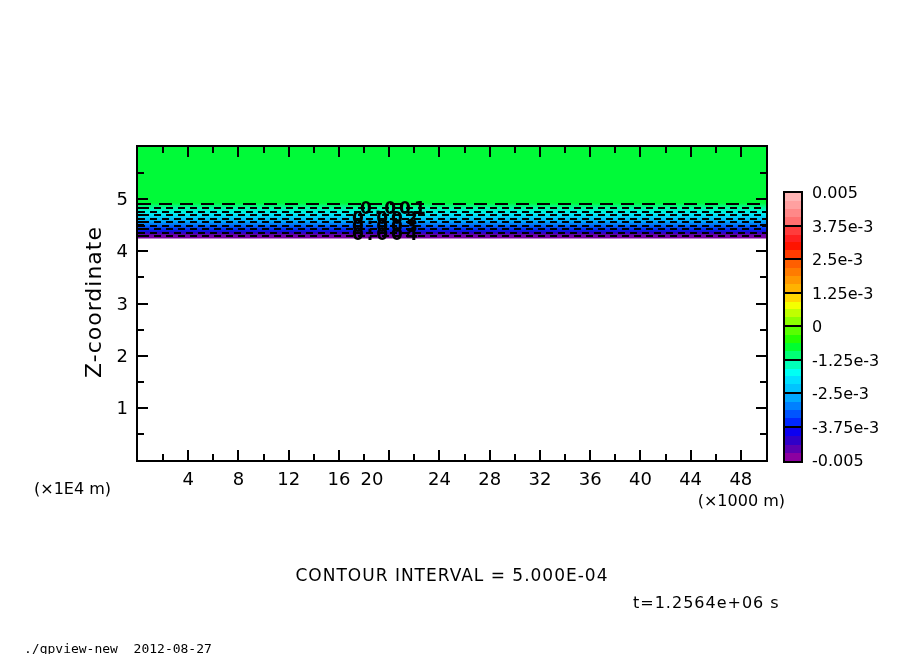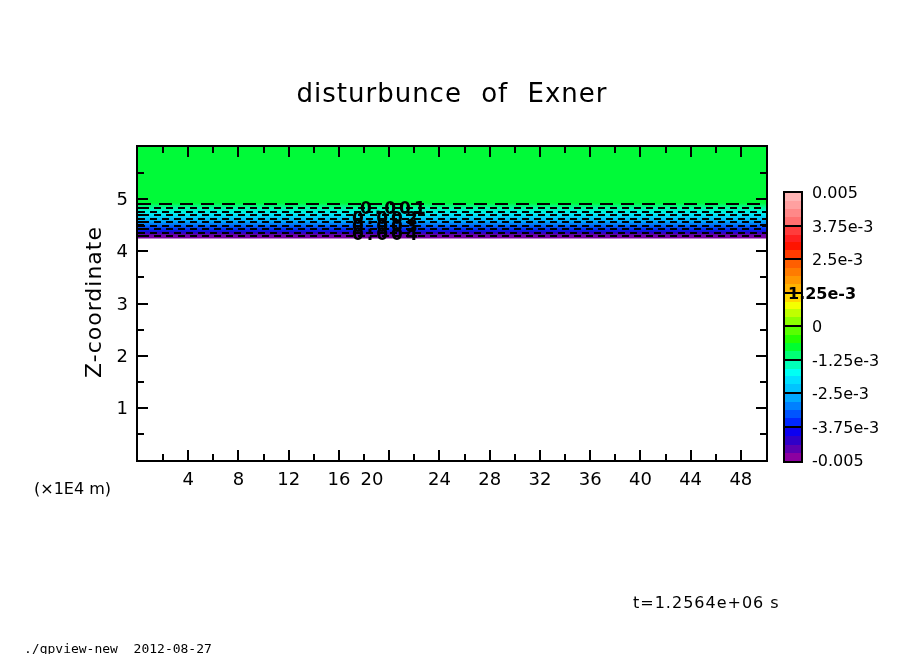--- a/index.html
+++ b/index.html
@@ -48,21 +48,20 @@
   #time-label{top:593px;left:633px;font-size:16px;letter-spacing:1px;}
   .footer{font-family:"DejaVu Sans Mono",monospace;font-size:13px;white-space:pre;}
   #footer-left{top:641px;left:24px;}
   #footer-right{top:641px;right:47px;}
 </style>
 </head>
 <body>
 
 <div id="canvas">
 
-  <div id="title" class="abs">disturbunce of Exner</div>
 
   <div id="plot-area" class="abs">
     <div id="plot-fill"></div>
     <div id="contour-lines">
         <div class="contour-line" style="top: 56px; background: repeating-linear-gradient(90deg, rgb(0, 0, 0) 0px, rgb(0, 0, 0) 13px, transparent 13px, transparent 21px) 0px;"></div>
         <div class="contour-line" style="top: 60px; background: repeating-linear-gradient(90deg, rgb(0, 0, 0) 0px, rgb(0, 0, 0) 7px, transparent 7px, transparent 12px) 4px;"></div>
         <div class="contour-line" style="top: 63.5px; background: repeating-linear-gradient(90deg, rgb(0, 0, 0) 0px, rgb(0, 0, 0) 7px, transparent 7px, transparent 12px) 0px;"></div>
         <div class="contour-line" style="top: 67px; background: repeating-linear-gradient(90deg, rgb(0, 0, 0) 0px, rgb(0, 0, 0) 7px, transparent 7px, transparent 12px) 4px;"></div>
         <div class="contour-line" style="top: 70.5px; background: repeating-linear-gradient(90deg, rgb(0, 0, 0) 0px, rgb(0, 0, 0) 7px, transparent 7px, transparent 12px) 0px;"></div>
         <div class="contour-line" style="top: 74px; background: repeating-linear-gradient(90deg, rgb(0, 0, 0) 0px, rgb(0, 0, 0) 7px, transparent 7px, transparent 12px) 4px;"></div>
@@ -147,20 +146,21 @@
 
   <div id="contour-label-layer">
       <div class="contour-label" style="left: 360px; top: 198px;">0.001</div>
       <div class="contour-label" style="left: 352px; top: 208px;">0.002</div>
       <div class="contour-label" style="left: 352px; top: 216px;">0.003</div>
       <div class="contour-label" style="left: 352px; top: 224px;">0.004</div>
     </div>
 
   <div id="ylabel" class="abs">Z-coordinate</div>
   <div id="xunit-left" class="abs">(×1E4 m)</div>
+  <div id="xunit-right" class="abs">(×1000 m)</div>
 
   <div id="xtick-labels">
       <div class="xtick-label abs" style="left: 166.24px; top: 468px;">4</div>
       <div class="xtick-label abs" style="left: 216.48px; top: 468px;">8</div>
       <div class="xtick-label abs" style="left: 266.72px; top: 468px;">12</div>
       <div class="xtick-label abs" style="left: 316.96px; top: 468px;">16</div>
       <div class="xtick-label abs" style="left: 350px; top: 468px;">20</div>
       <div class="xtick-label abs" style="left: 417.44px; top: 468px;">24</div>
       <div class="xtick-label abs" style="left: 467.68px; top: 468px;">28</div>
       <div class="xtick-label abs" style="left: 517.92px; top: 468px;">32</div>
@@ -184,25 +184,26 @@
       <div class="cb-seg" style="height: 12.5%; background: linear-gradient(rgb(255, 215, 0) 0%, rgb(255, 215, 0) 25%, rgb(244, 255, 0) 25%, rgb(244, 255, 0) 50%, rgb(192, 255, 0) 50%, rgb(192, 255, 0) 75%, rgb(140, 255, 0) 75%, rgb(140, 255, 0) 100%);"></div>
       <div class="cb-seg" style="height: 12.5%; background: linear-gradient(rgb(88, 255, 0) 0%, rgb(88, 255, 0) 25%, rgb(36, 255, 0) 25%, rgb(36, 255, 0) 50%, rgb(0, 255, 48) 50%, rgb(0, 255, 48) 75%, rgb(0, 255, 116) 75%, rgb(0, 255, 116) 100%);"></div>
       <div class="cb-seg" style="height: 12.5%; background: linear-gradient(rgb(0, 255, 184) 0%, rgb(0, 255, 184) 25%, rgb(0, 255, 244) 25%, rgb(0, 255, 244) 50%, rgb(0, 224, 255) 50%, rgb(0, 224, 255) 75%, rgb(0, 196, 255) 75%, rgb(0, 196, 255) 100%);"></div>
       <div class="cb-seg" style="height: 12.5%; background: linear-gradient(rgb(0, 168, 255) 0%, rgb(0, 168, 255) 25%, rgb(0, 128, 255) 25%, rgb(0, 128, 255) 50%, rgb(0, 84, 255) 50%, rgb(0, 84, 255) 75%, rgb(0, 40, 255) 75%, rgb(0, 40, 255) 100%);"></div>
       <div class="cb-seg" style="height: 12.5%; background: linear-gradient(rgb(12, 0, 240) 0%, rgb(12, 0, 240) 25%, rgb(48, 0, 200) 25%, rgb(48, 0, 200) 50%, rgb(92, 0, 176) 50%, rgb(92, 0, 176) 75%, rgb(140, 0, 160) 75%, rgb(140, 0, 160) 100%);"></div>
     </div>
   <div id="cb-labels">
       <div class="cb-label" style="left: 812px; top: 183px;">0.005</div>
       <div class="cb-label" style="left: 812px; top: 216.5px;">3.75e-3</div>
       <div class="cb-label" style="left: 812px; top: 250px;">2.5e-3</div>
-      <div class="cb-label" style="left: 788px; top: 283.5px; font-weight: bold;">1.25e-3</div>
+      <div class="cb-label" style="left: 812px; top: 283.5px;">1.25e-3</div>
       <div class="cb-label" style="left: 812px; top: 317px;">0</div>
       <div class="cb-label" style="left: 812px; top: 350.5px;">-1.25e-3</div>
       <div class="cb-label" style="left: 812px; top: 384px;">-2.5e-3</div>
       <div class="cb-label" style="left: 812px; top: 417.5px;">-3.75e-3</div>
       <div class="cb-label" style="left: 812px; top: 451px;">-0.005</div>
     </div>
 
+  <div id="contour-interval" class="abs">CONTOUR INTERVAL = 5.000E-04</div>
   <div id="time-label" class="abs">t=1.2564e+06 s</div>
 
   <div id="footer-left" class="abs footer">./gpview-new  2012-08-27</div>
 
 </div>
 
 </body></html>

